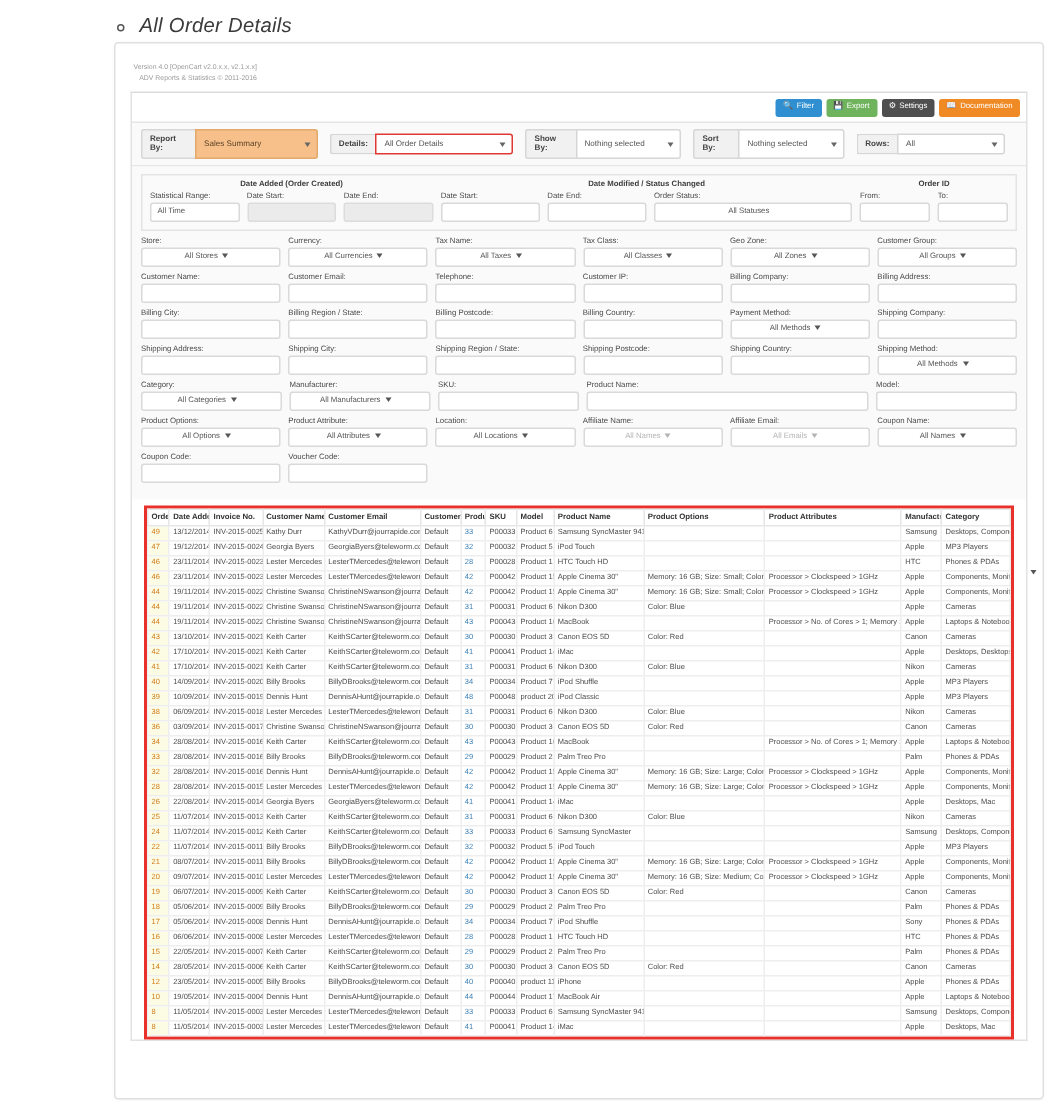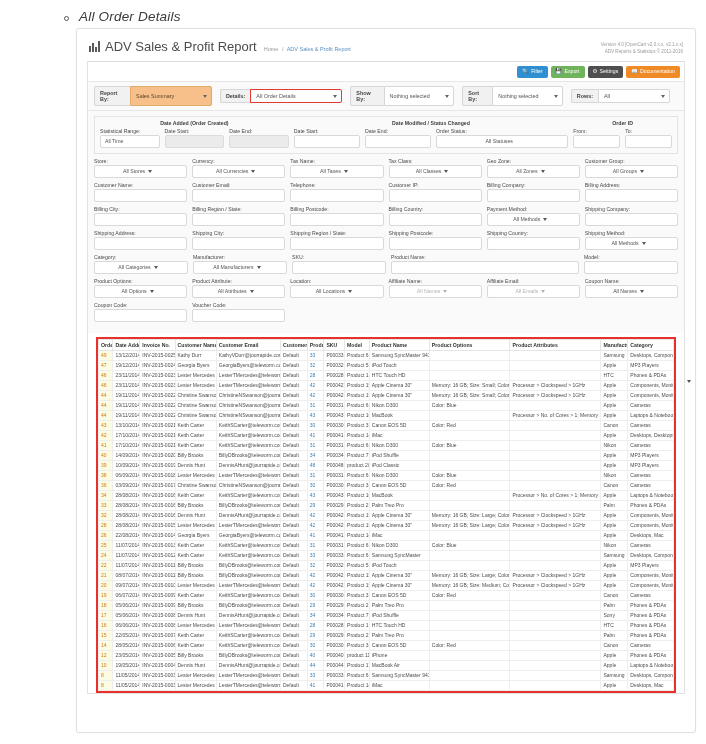--- a/index.html
+++ b/index.html
@@ -4,21 +4,21 @@
 <style>
   * { box-sizing: border-box; }
   html, body {
     margin: 0; padding: 0;
     width: 706px; height: 744px;
     background: #ffffff;
     font-family: "Liberation Sans", sans-serif;
     color: #333;
     overflow: hidden;
   }
-  .page { position: relative; width: 706px; height: 744px; }
+  .page { position: relative; width: 706px; height: 744px; padding-left: 14px; }
 
   
   .bullet-row { display: flex; align-items: flex-start; padding: 9px 0 0 64px; }
   .bullet-mark {
     width: 5px; height: 5px; border: 1px solid #555; border-radius: 50%;
     margin: 7px 10px 0 0; flex: none; background: transparent;
   }
   .bullet-title {
     font-style: italic; font-size: 13.5px; color: #3a3a3a; letter-spacing: .2px;
   }
@@ -166,36 +166,20 @@
 
   <div class="bullet-row">
     <span class="bullet-mark"></span>
     <span class="bullet-title">All Order Details</span>
   </div>
 
   <div class="card">
 
 
     <div class="app-head">
-      <div class="app-title-wrap">
-        <span class="chart-icon">
-          <svg width="11" height="11" viewBox="0 0 11 11">
-            <rect x="0" y="5" width="2" height="6" fill="#5a5a5a"></rect>
-            <rect x="3" y="2" width="2" height="9" fill="#5a5a5a"></rect>
-            <rect x="6" y="6" width="2" height="5" fill="#5a5a5a"></rect>
-            <rect x="9" y="0" width="2" height="11" fill="#5a5a5a"></rect>
-          </svg>
-        </span>
-        <span class="app-title">ADV Sales &amp; Profit Report</span>
-        <span class="crumbs">
-          <span>Home</span>
-          <span class="sep">/</span>
-          <span class="cur">ADV Sales &amp; Profit Report</span>
-        </span>
-      </div>
       <div class="version">
         <div>Version 4.0 [OpenCart v2.0.x.x, v2.1.x.x]</div>
         <div>ADV Reports &amp; Statistics © 2011-2016</div>
       </div>
     </div>
 
     <div class="panel">
 
       <div class="toolbar">
         <span class="btn btn-filter">

